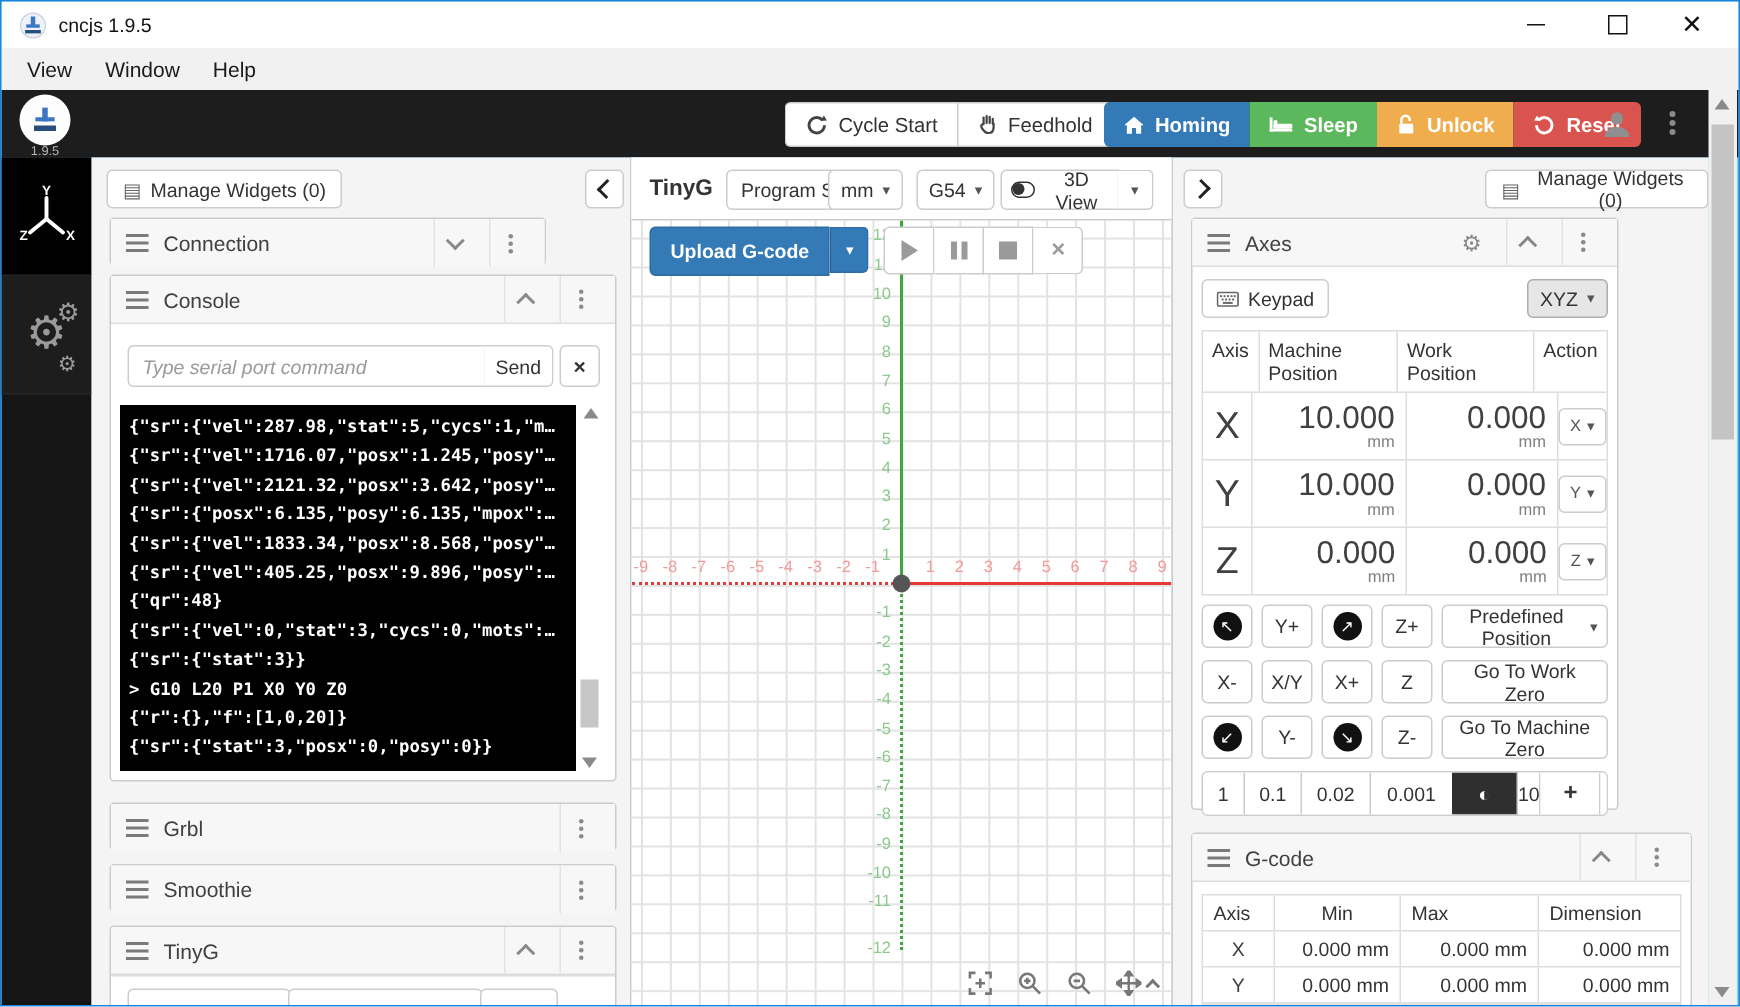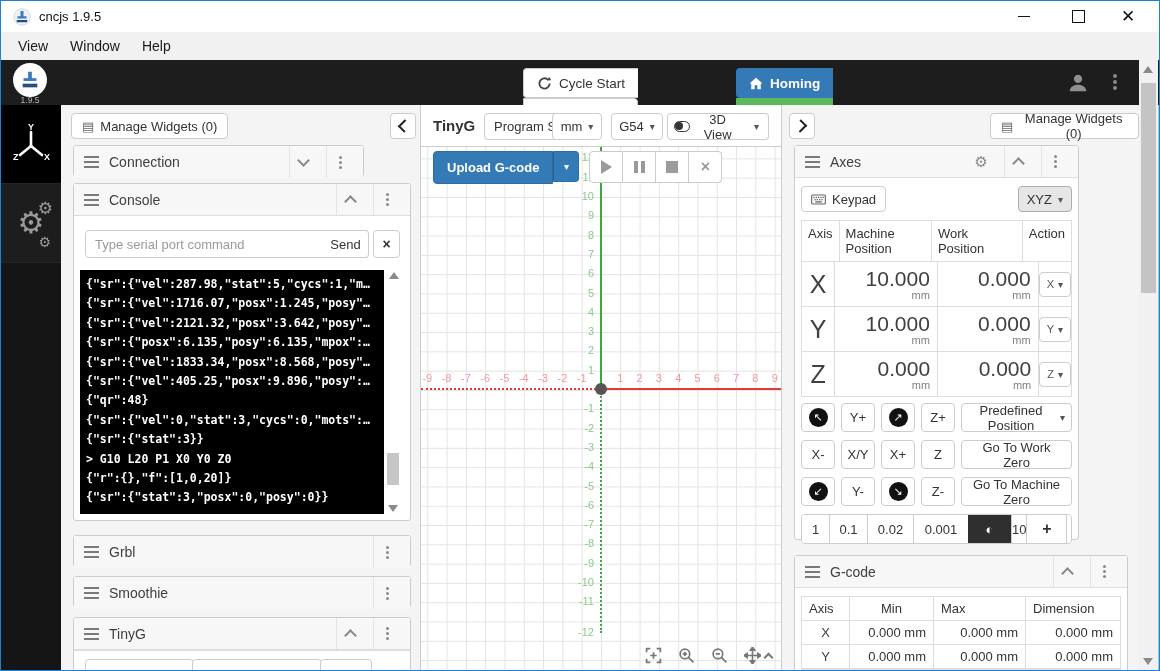--- a/index.html
+++ b/index.html
@@ -14,21 +14,21 @@
   .wc-min .g{width:12px;height:0;border-top:1.5px solid #111;}
   .wc-max .g{width:11px;height:11px;border:1.5px solid #111;}
   .wc-close .g{font-size:17px;line-height:17px;color:#111;}
   
   .menubar{position:absolute;top:31px;left:0;right:0;height:28px;background:#f1f1f1;display:flex;align-items:center;padding-left:6px;box-sizing:border-box;}
   .menu-item{font-size:14px;color:#1a1a1a;padding:3px 11px;}
   
   .darkheader{position:absolute;top:59px;left:0;right:0;height:45px;background:#1d1d1d;}
   .logo-badge{position:absolute;left:12px;top:3px;width:34px;height:34px;border-radius:50%;background:#fdfdfd;display:flex;align-items:center;justify-content:center;}
   .logo-ver{position:absolute;left:0px;top:35px;width:58px;text-align:center;font-size:8.5px;color:#b5b5b5;}
-  .btn-group{display:flex;flex-direction:column;}
+  .btn-group{display:flex;}
   .hbtn{height:30px;display:flex;align-items:center;gap:7px;font-size:13.5px;padding:0 13px;cursor:default;box-sizing:border-box;}
   .grp-white{position:absolute;left:522px;top:8px;}
   .grp-white .hbtn{background:#fff;border:1px solid #ccc;color:#333;}
   .grp-white .hbtn:first-child{border-radius:4px 0 0 4px;border-right:none;}
   .grp-white .hbtn:last-child{border-radius:0 4px 4px 0;}
   .grp-color{position:absolute;left:735px;top:8px;}
   .grp-color .hbtn{color:#fff;font-weight:bold;}
   .grp-color .hbtn:first-child{border-radius:4px 0 0 4px;}
   .grp-color .hbtn:last-child{border-radius:0 4px 4px 0;}
   .user-ic{position:absolute;left:1066px;top:12px;}
@@ -56,21 +56,21 @@
   .widget{position:absolute;background:#fff;border:1px solid #ccc;border-radius:3px;box-sizing:border-box;}
   .whead{height:32px;background:#f7f7f7;border-bottom:1px solid #ddd;display:flex;align-items:center;padding:0 10px;gap:10px;box-sizing:border-box;}
   .whead.noline{border-bottom:none;}
   .wtitle{font-size:14px;color:#404040;flex:0 0 auto;}
   .wspacer{flex:1;}
   .wbtn{width:26px;height:100%;display:flex;align-items:center;justify-content:center;border-left:1px solid #e3e3e3;}
   .gear-glyph{font-size:15px;color:#8a8a8a;}
   
   .mng-btn{position:absolute;height:26px;padding:0 10px;font-size:13px;}
   .collapse-btn{position:absolute;width:26px;height:26px;}
-  .console-input{position:absolute;left:11px;top:46px;height:28px;width:239px;border:1px solid #ccc;border-radius:4px 0 0 4px;padding:0 9px;font-size:13px;color:#333;box-sizing:border-box;font-family:"Liberation Sans",sans-serif;}
+  .console-input{position:absolute;left:11px;top:46px;height:28px;width:239px;border:1px solid #ccc;border-radius:4px 0 0 4px;padding:0 9px;font-size:13px;color:#333;box-sizing:border-box;font-family:"Liberation Sans",sans-serif;font-style:italic;}
   .console-input::placeholder{color:#9a9a9a;}
   .send-btn{position:absolute;left:249px;top:46px;width:46px;height:28px;border-radius:0 4px 4px 0;border-left:none;}
   .clear-btn{position:absolute;left:299px;top:46px;width:27px;height:28px;font-weight:bold;font-size:14px;}
   .terminal{position:absolute;left:6px;top:86px;width:304px;height:244px;background:#000;overflow:hidden;padding:5px 6px;box-sizing:border-box;}
   .console-line{font-family:"DejaVu Sans Mono",monospace;font-size:11.5px;font-weight:bold;color:#fff;line-height:19.4px;white-space:pre;}
   .term-scroll{position:absolute;left:312px;top:86px;width:15px;height:244px;}
   .tri-up{width:0;height:0;border-left:5px solid transparent;border-right:5px solid transparent;border-bottom:7px solid #8a8a8a;}
   .tri-down{width:0;height:0;border-left:5px solid transparent;border-right:5px solid transparent;border-top:7px solid #8a8a8a;}
   .term-thumb{position:absolute;left:1px;top:183px;width:12px;height:32px;background:#c6c6c6;}
   .tinyg-body{position:absolute;left:0;top:32px;right:0;height:30px;background:#fff;border-top:1px solid #ddd;overflow:hidden;}

